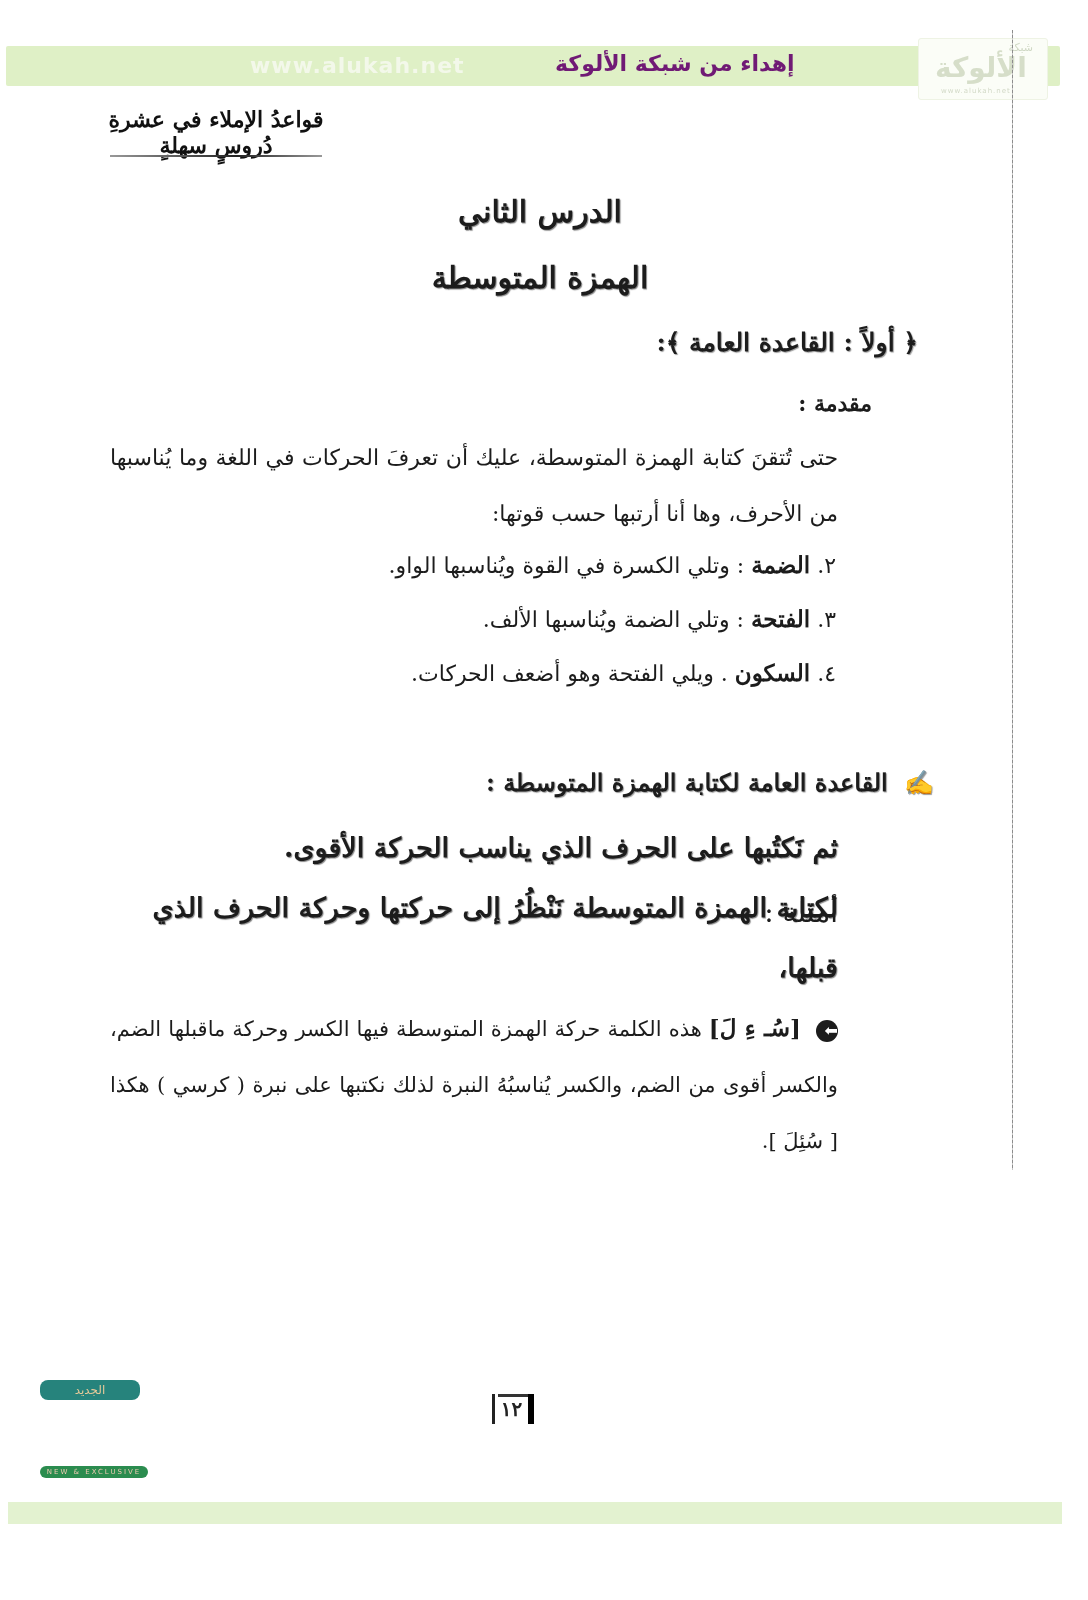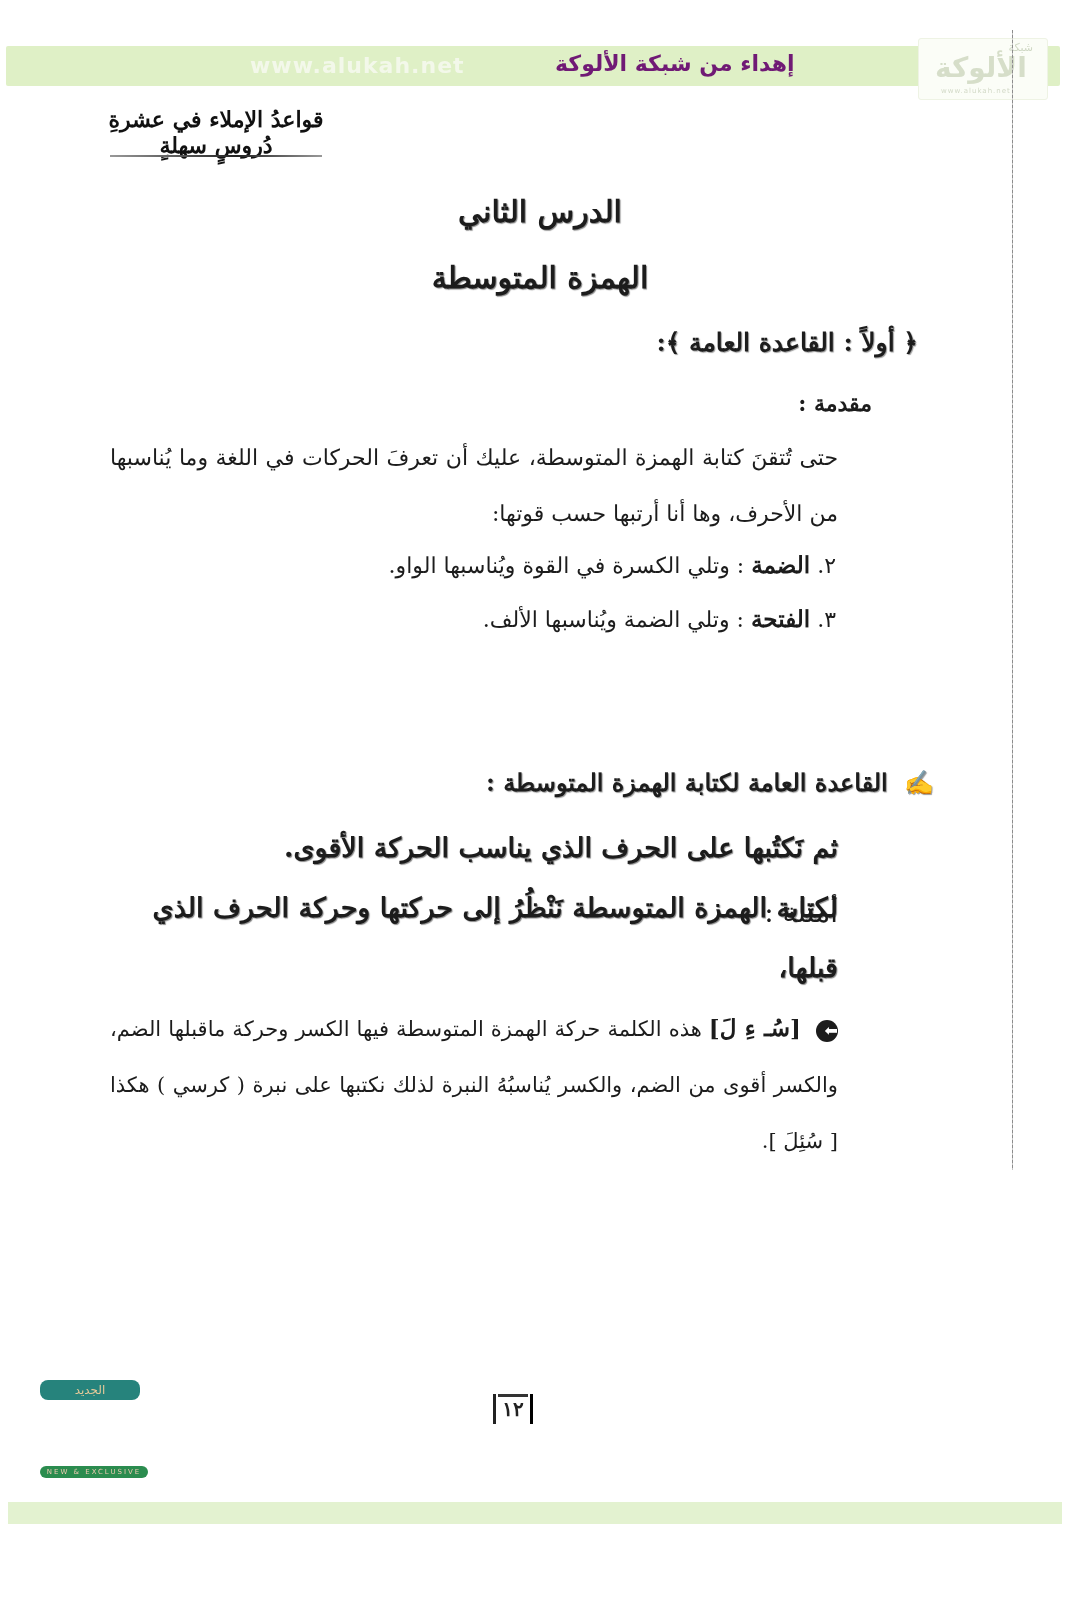--- a/index.html
+++ b/index.html
@@ -81,21 +81,21 @@
       display: inline-block; width: 22px; height: 22px; border-radius: 50%; background: #1c1c1c;
       color: #fff; font-size: 16px; line-height: 22px; text-align: center; vertical-align: middle;
       margin-left: 8px; font-family: "DejaVu Sans", sans-serif;
     }
     .example .word { font-weight: bold; font-size: 23px; }
     .page-number {
       position: absolute; left: 468px; top: 1394px; width: 90px; height: 40px; text-align: center;
       font-size: 20px; font-weight: bold; color: #222;
     }
     .page-number .box {
-      display: inline-block; padding: 0 6px; border-left: 3px solid #222; border-right: 3px solid #000000;
+      display: inline-block; padding: 0 6px; border-left: 3px solid #222; border-right: 6px solid #000000;
       line-height: 30px;
     }
     .page-number .deco {
       position: absolute; left: 30px; top: 0; width: 30px; height: 3px; background: #333;
     }
     .watermark {
       position: absolute; left: 30px; top: 1360px; width: 130px; height: 130px; opacity: 0.9;
     }
     .wm-ribbon {
       position: absolute; left: 10px; top: 20px; width: 100px; height: 20px; background: #0f766e;
@@ -148,20 +148,25 @@
   <div class="list-item">
     <span>٢.</span>
     <b>الضمة</b>
     <span>: وتلي الكسرة في القوة ويُناسبها الواو.</span>
   </div>
   <div class="list-item">
     <span>٣.</span>
     <b>الفتحة</b>
     <span>: وتلي الضمة ويُناسبها الألف.</span>
   </div>
+  <div class="list-item">
+    <span>٤.</span>
+    <b>السكون</b>
+    <span>. ويلي الفتحة وهو أضعف الحركات.</span>
+  </div>
 </div>
 
 <div class="rule-heading rtl">
   <span class="pen">✍</span>
   <span>القاعدة العامة لكتابة الهمزة المتوسطة :</span>
 </div>
 <div class="rule-body rtl">
   <div>ثم نَكتُبها على الحرف الذي يناسب الحركة الأقوى.</div>
   <div>لكتابة الهمزة المتوسطة نَنْظُرُ إلى حركتها وحركة الحرف الذي قبلها،</div>
 </div>

